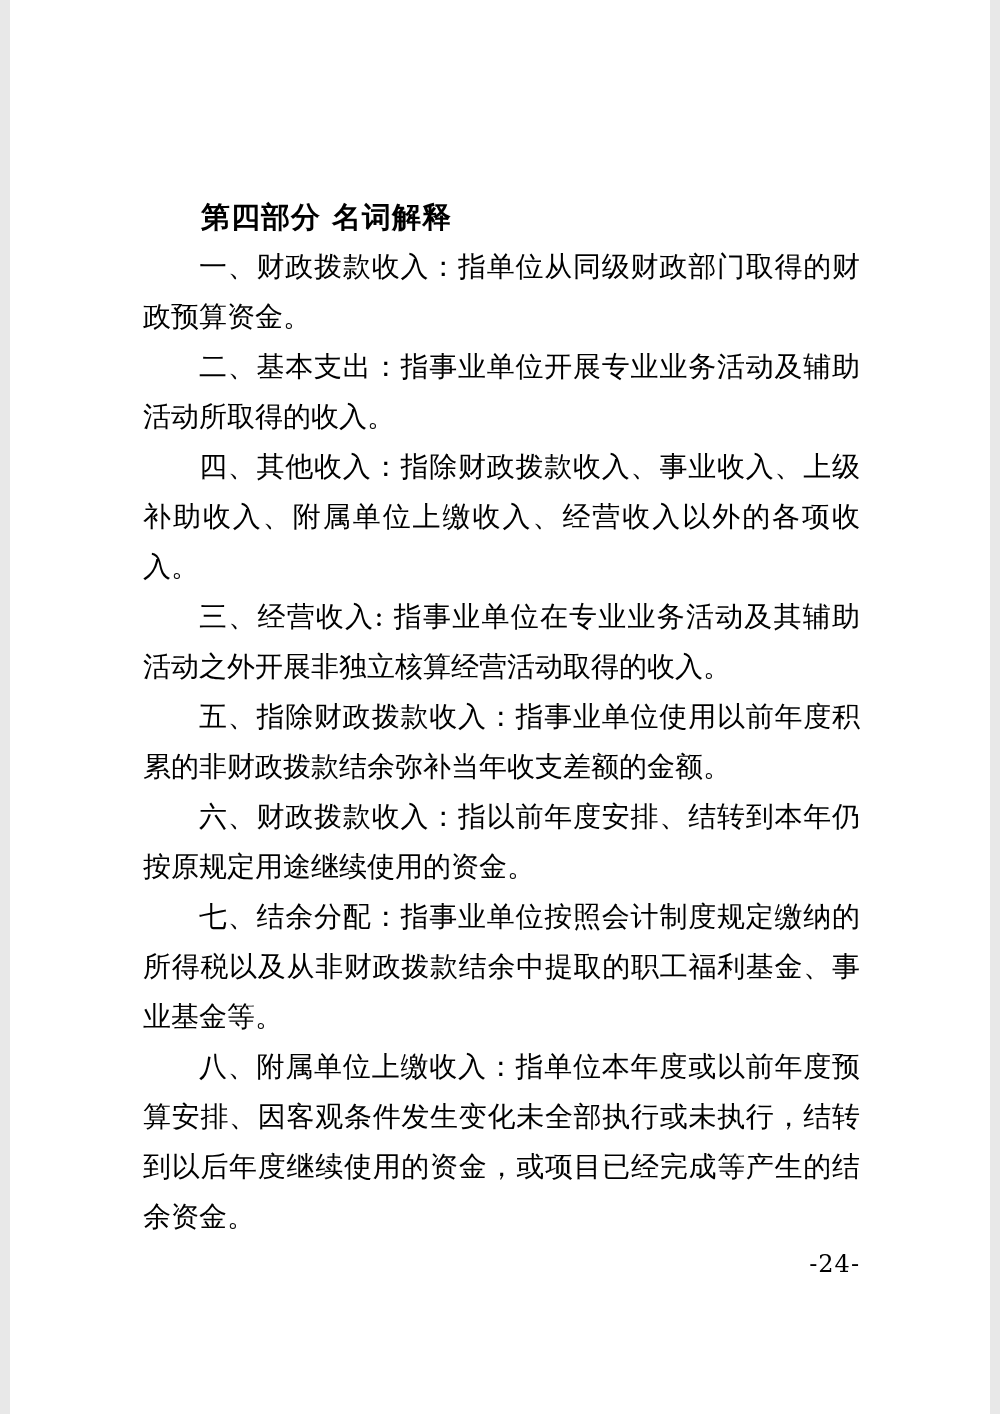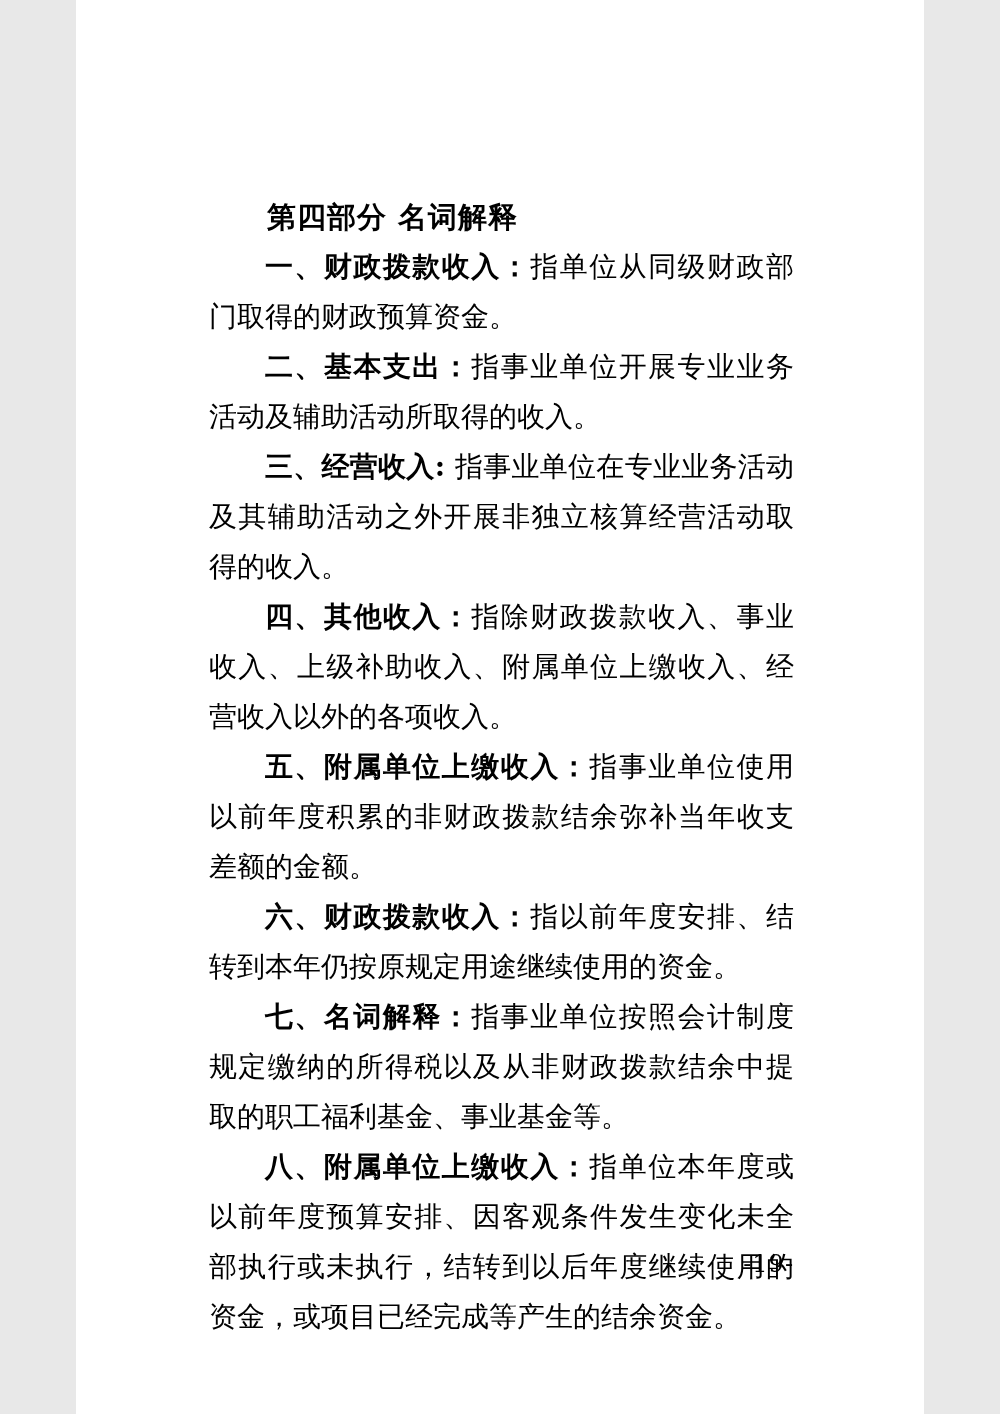--- a/index.html
+++ b/index.html
@@ -2,21 +2,21 @@
 <html lang="zh"><head>
 <meta charset="utf-8">
 <style>
   html, body {
     margin: 0;
     padding: 0;
     background: #e8e8e8;
   }
   .page {
     position: relative;
-    width: 848px;
+    width: 980px;
     height: 1414px;
     margin: 0 auto;
     background: #ffffff;
     box-sizing: border-box;
     padding: 192px 130px 16px 133px;
     overflow: hidden;
   }
   .title {
     margin: 0;
     color: #000000;
@@ -31,21 +31,21 @@
     margin: 0;
     color: #000000;
     font-family: "DejaVu Serif", "Liberation Serif", serif;
     font-weight: 400;
     font-size: 28px;
     line-height: 50px;
     text-align: justify;
     text-indent: 2em;
   }
   .terms p.term .lead {
-    font-weight: 700;
+    font-weight: 400;
   }
   .page-number {
     position: absolute;
     top: 1250px;
     right: 130px;
     color: #000000;
     font-family: "DejaVu Serif", "Liberation Serif", serif;
     font-size: 24px;
     line-height: 28px;
     letter-spacing: 1px;
@@ -53,22 +53,22 @@
 </style>
 </head>
 <body>
 
 <div class="page">
   <h1 class="title">第四部分 名词解释</h1>
 
   <div class="terms" id="terms-container">
       <p class="term"><span class="lead">一、财政拨款收入：</span><span class="definition">指单位从同级财政部门取得的财政预算资金。</span></p>
       <p class="term"><span class="lead">二、基本支出：</span><span class="definition">指事业单位开展专业业务活动及辅助活动所取得的收入。</span></p>
+      <p class="term"><span class="lead">四、其他收入：</span><span class="definition">指除财政拨款收入、事业收入、上级补助收入、附属单位上缴收入、经营收入以外的各项收入。</span></p>
       <p class="term"><span class="lead">三、经营收入: </span><span class="definition">指事业单位在专业业务活动及其辅助活动之外开展非独立核算经营活动取得的收入。</span></p>
-      <p class="term"><span class="lead">四、其他收入：</span><span class="definition">指除财政拨款收入、事业收入、上级补助收入、附属单位上缴收入、经营收入以外的各项收入。</span></p>
-      <p class="term"><span class="lead">五、附属单位上缴收入：</span><span class="definition">指事业单位使用以前年度积累的非财政拨款结余弥补当年收支差额的金额。</span></p>
+      <p class="term"><span class="lead">五、指除财政拨款收入：</span><span class="definition">指事业单位使用以前年度积累的非财政拨款结余弥补当年收支差额的金额。</span></p>
       <p class="term"><span class="lead">六、财政拨款收入：</span><span class="definition">指以前年度安排、结转到本年仍按原规定用途继续使用的资金。</span></p>
-      <p class="term"><span class="lead">七、名词解释：</span><span class="definition">指事业单位按照会计制度规定缴纳的所得税以及从非财政拨款结余中提取的职工福利基金、事业基金等。</span></p>
+      <p class="term"><span class="lead">七、结余分配：</span><span class="definition">指事业单位按照会计制度规定缴纳的所得税以及从非财政拨款结余中提取的职工福利基金、事业基金等。</span></p>
       <p class="term"><span class="lead">八、附属单位上缴收入：</span><span class="definition">指单位本年度或以前年度预算安排、因客观条件发生变化未全部执行或未执行，结转到以后年度继续使用的资金，或项目已经完成等产生的结余资金。</span></p>
     </div>
 
-  <div class="page-number">-19-</div>
+  <div class="page-number">-24-</div>
 </div>
 
 </body></html>

